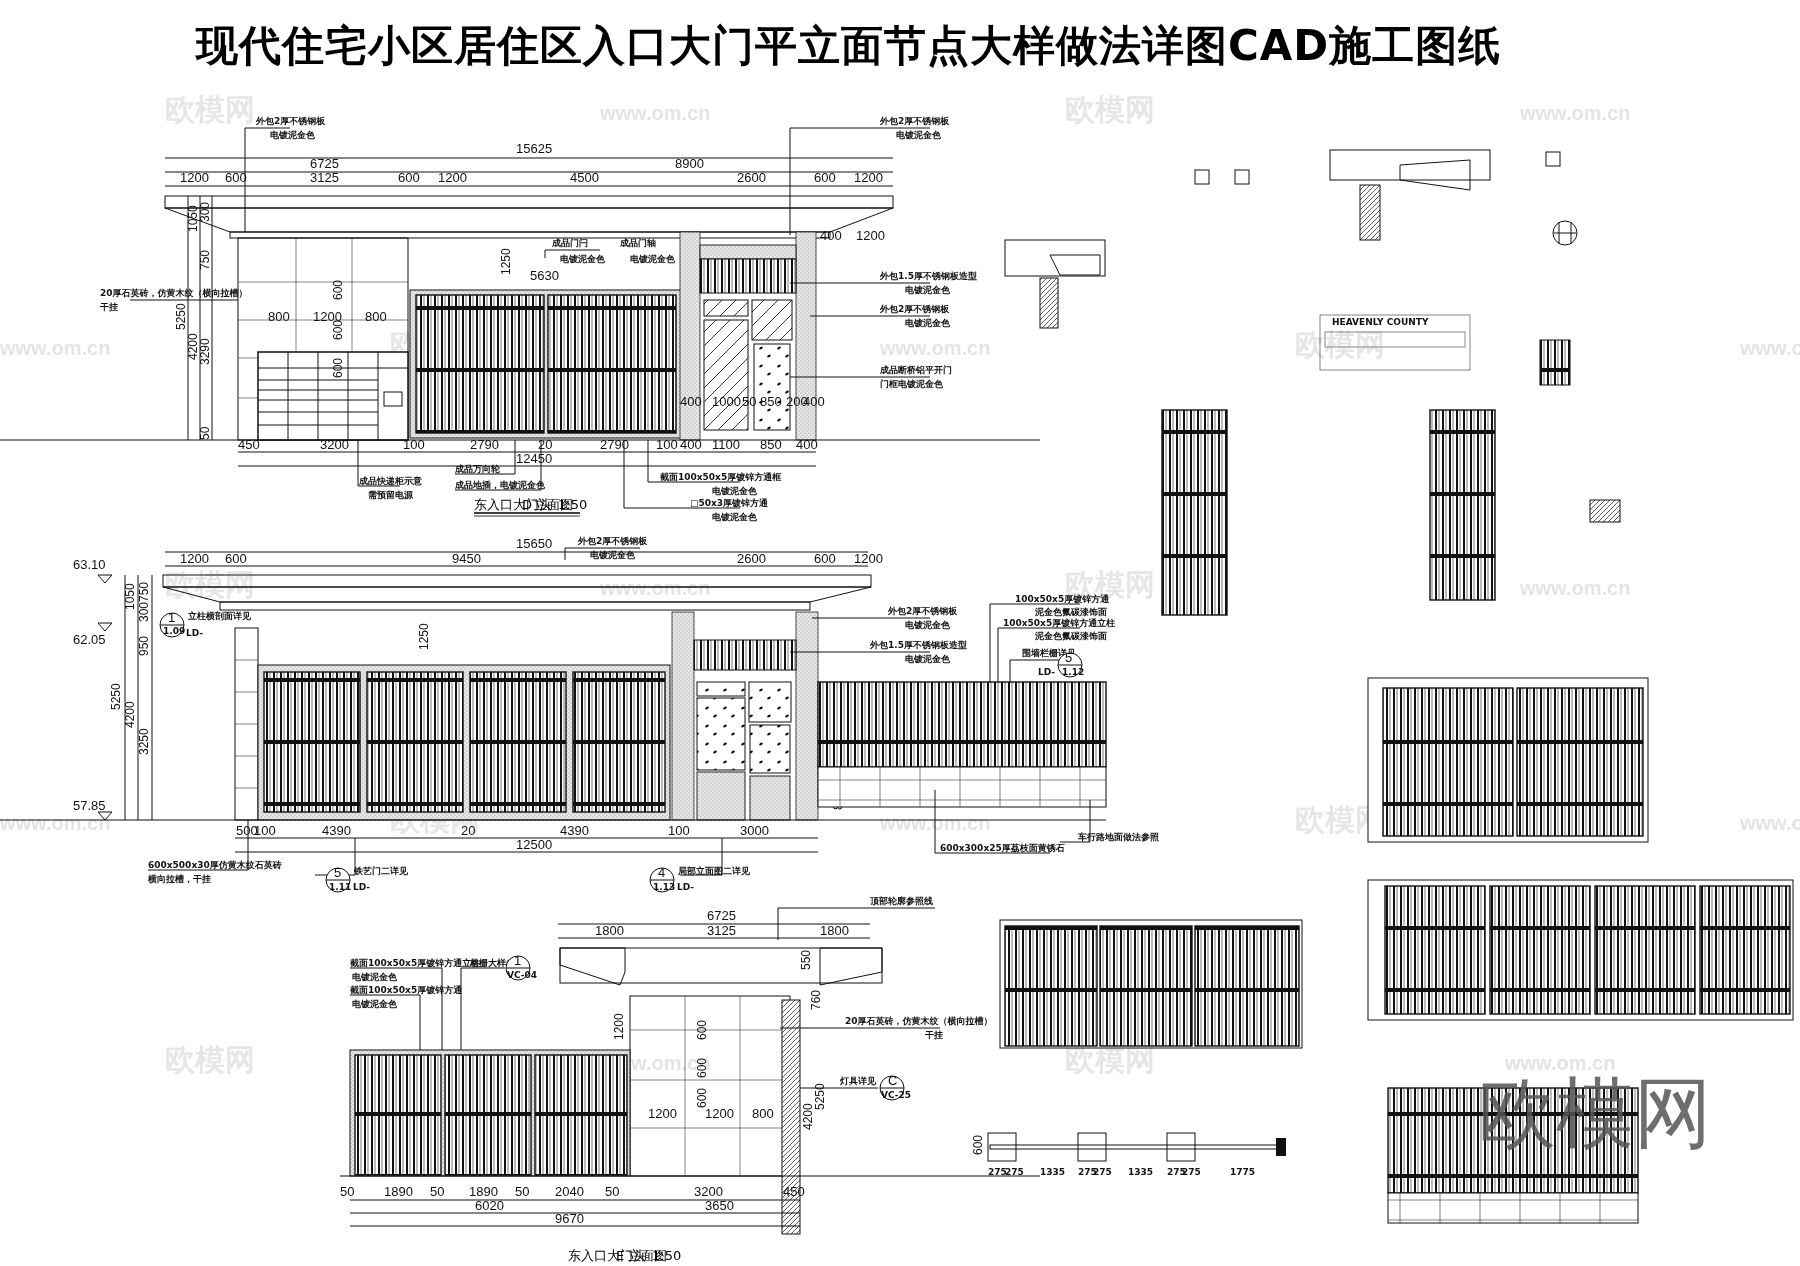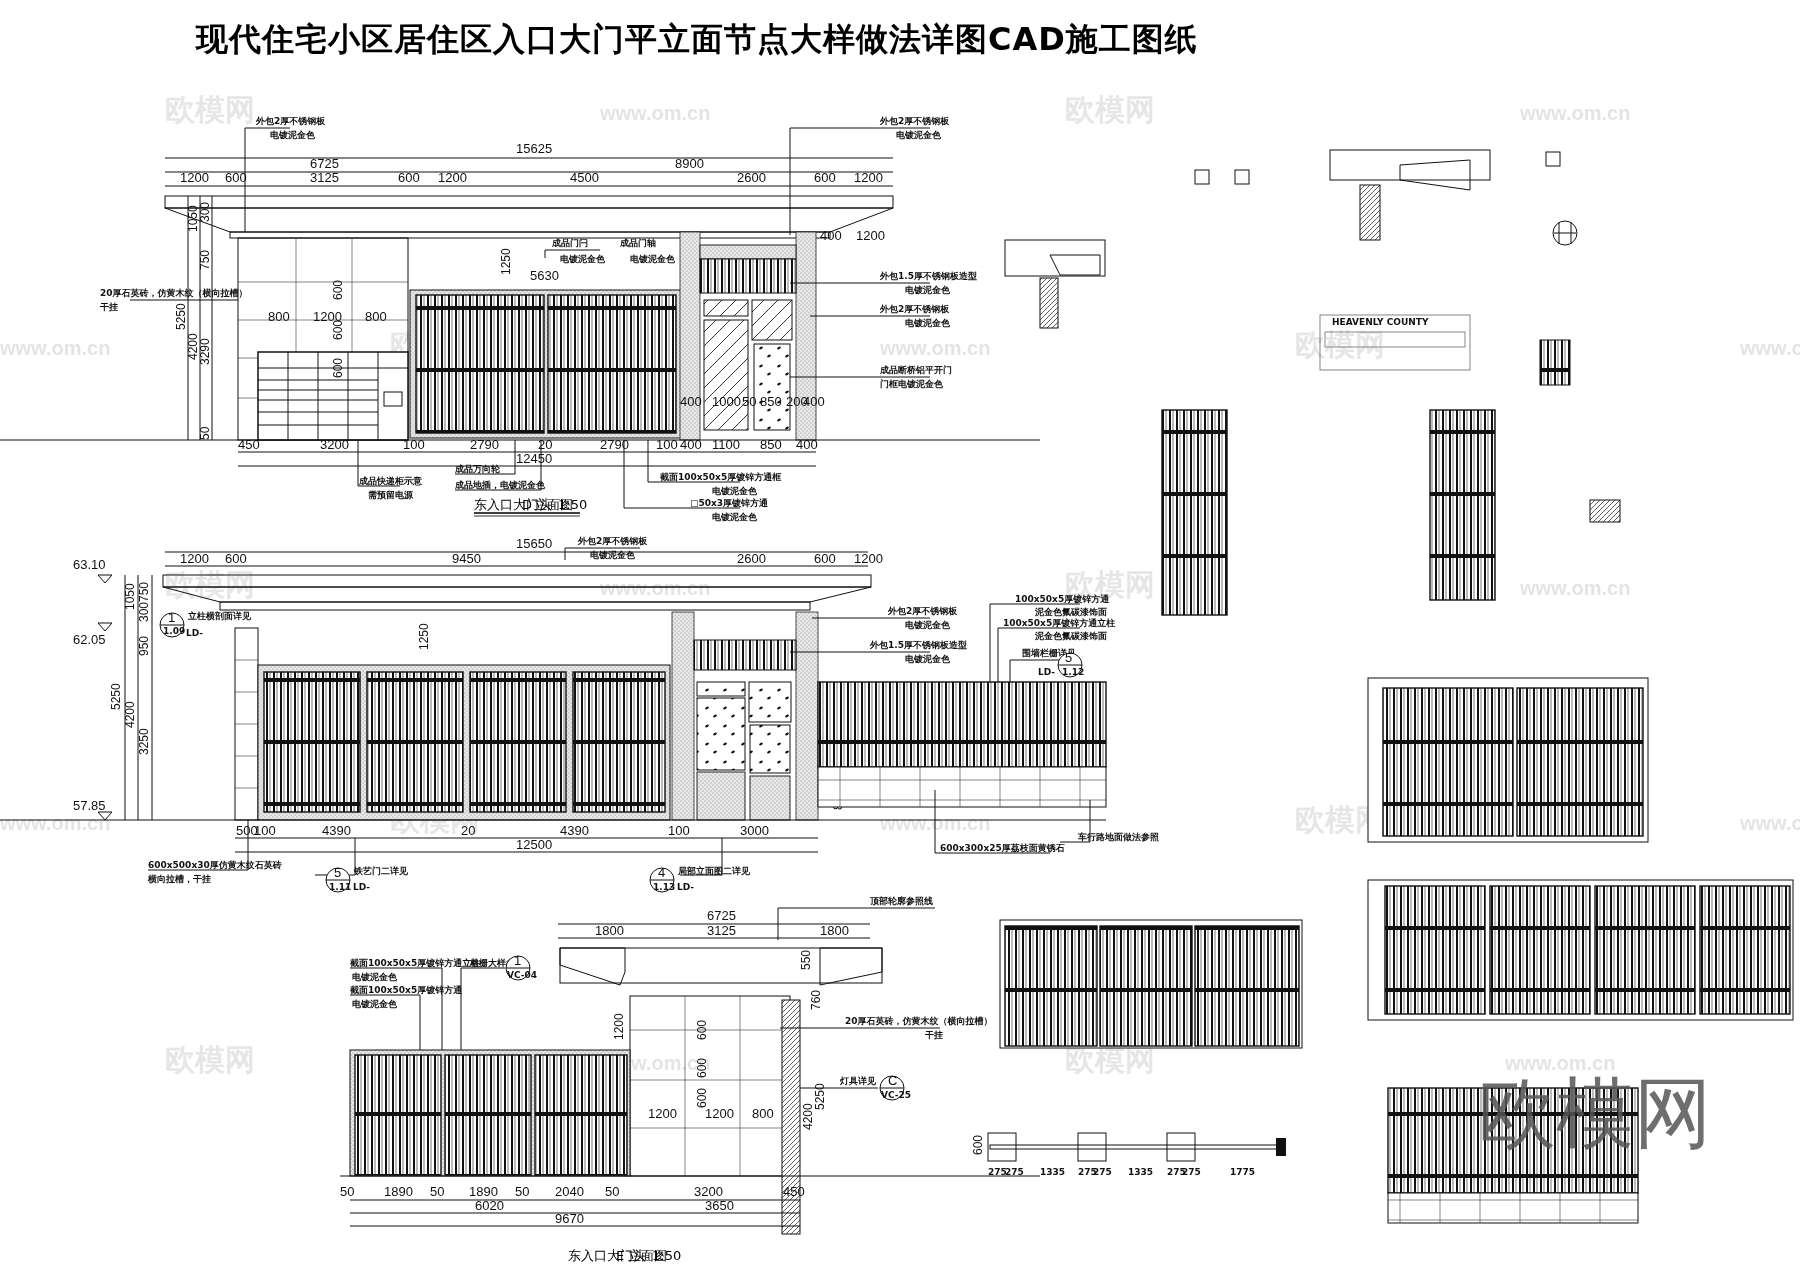--- a/index.html
+++ b/index.html
@@ -1,17 +1,17 @@
 <!DOCTYPE html>
 <html><head>
 <meta charset="utf-8">
 <style>
   html,body{margin:0;padding:0;background:#fff;}
   body{width:1800px;height:1266px;position:relative;overflow:hidden;font-family:"DejaVu Sans","Liberation Sans",sans-serif;color:#111;}
-  .title{position:absolute;left:196px;top:18px;font-size:32px;font-weight:bold;letter-spacing:1px;color:#000;font-family:"DejaVu Sans",sans-serif;}
+  .title{position:absolute;left:196px;top:18px;font-size:42px;font-weight:bold;letter-spacing:1px;color:#000;font-family:"DejaVu Sans",sans-serif;}
   svg{position:absolute;left:0;top:0;}
   .dim{font-family:"Liberation Sans",sans-serif;font-size:13px;fill:#111;}
   .dimv{font-family:"Liberation Sans",sans-serif;font-size:12px;fill:#111;}
   .note{font-family:"DejaVu Sans",sans-serif;font-size:9px;fill:#111;font-weight:bold;}
   .cap{font-family:"DejaVu Sans",sans-serif;font-size:13px;fill:#000;}
   .wm{font-family:"DejaVu Sans",sans-serif;font-size:30px;fill:#e6e6e6;font-weight:bold;}
   .wmurl{font-family:"Liberation Sans",sans-serif;font-size:20px;fill:#e4e4e4;font-weight:bold;}
   .big-wm{font-family:"DejaVu Sans",sans-serif;font-size:78px;fill:#555;opacity:0.85;}
   .ln{stroke:#111;stroke-width:1;fill:none;}
   .thin{stroke:#333;stroke-width:0.6;fill:none;}

